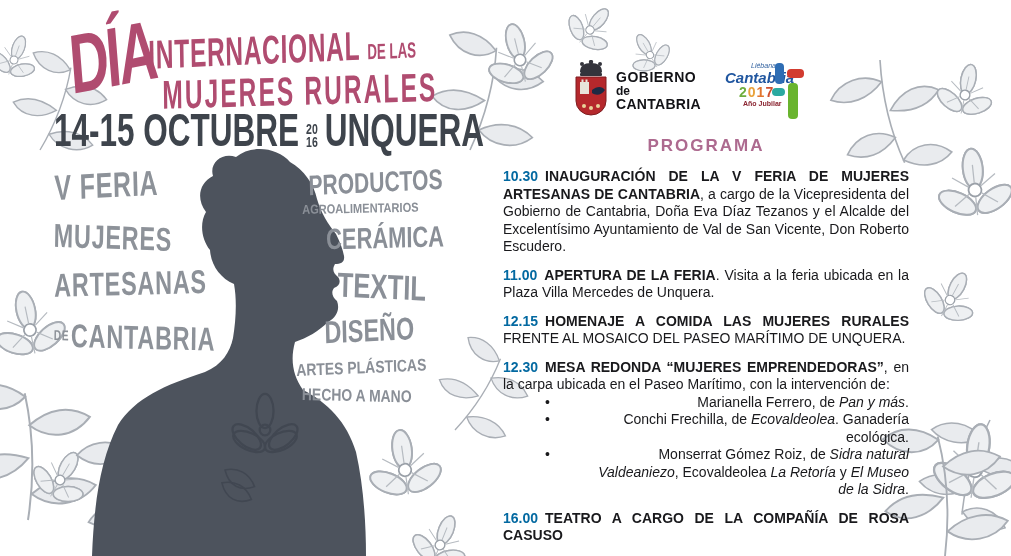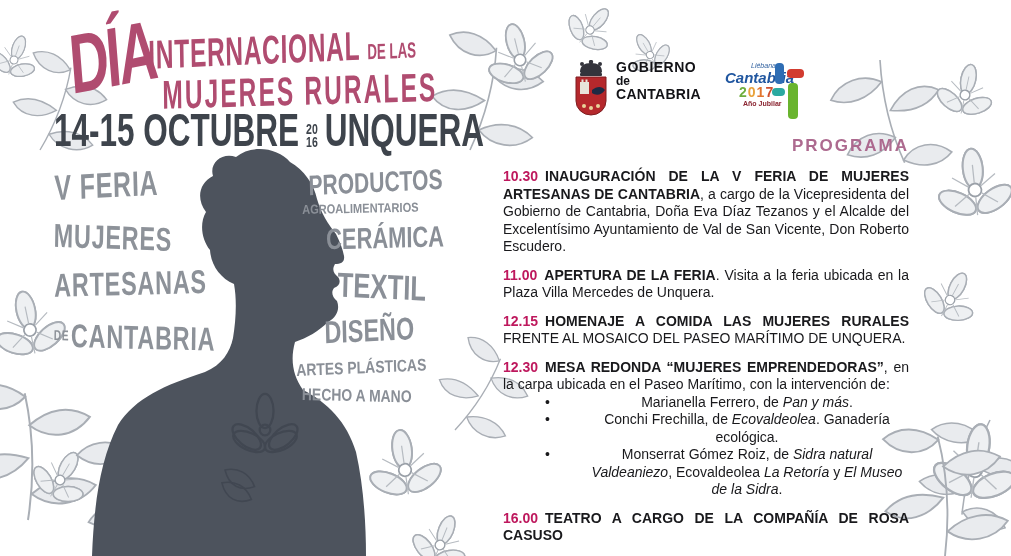--- a/index.html
+++ b/index.html
@@ -34,49 +34,49 @@
   .rwords .pw{font-weight:700;transform-origin:left top;white-space:nowrap;}
   .rwords .pw:nth-child(1){font-size:27px;transform:scale(.78,1.05) rotate(-2deg);margin-left:14px;}
   .rwords .pw:nth-child(2){font-size:13px;transform:scale(.85,1) rotate(-1deg);margin-left:8px;margin-top:1px;}
   .rwords .pw:nth-child(3){font-size:28px;transform:scale(.78,1.05) rotate(-1deg);margin-left:32px;margin-top:6px;}
   .rwords .pw:nth-child(4){font-size:33px;transform:scale(.78,1.05) rotate(2deg);margin-left:44px;margin-top:10px;}
   .rwords .pw:nth-child(5){font-size:30px;transform:scale(.78,1.05) rotate(-2deg);margin-left:30px;margin-top:12px;}
   .rwords .pw:nth-child(6){font-size:17px;transform:scale(.82,1) rotate(-2deg);margin-left:2px;margin-top:12px;}
   .rwords .pw:nth-child(7){font-size:17px;transform:scale(.82,1) rotate(1deg);margin-left:8px;margin-top:4px;}
   
   .programPanel{position:absolute;left:460px;top:0;width:551px;height:556px;z-index:2;}
-  .gobLogo{position:absolute;left:112px;top:60px;display:flex;gap:6px;}
+  .gobLogo{position:absolute;left:112px;top:60px;display:flex;align-items:center;gap:6px;}
   .gobText{font-weight:700;color:#121216;line-height:1.05;}
   .gobText .g1{font-size:14px;letter-spacing:.5px;}
   .gobText .g2{font-size:12px;}
   .gobText .g3{font-size:14px;letter-spacing:.3px;}
   .cantLogo{position:absolute;left:265px;top:62px;width:82px;height:62px;}
   .cantLogo .liebana{position:absolute;left:26px;top:0;font-size:7px;color:#2e5f9e;font-style:italic;}
   .cantLogo .cname{position:absolute;left:0;top:7px;font-size:15px;font-weight:700;color:#2157a0;font-style:italic;}
   .cantLogo .cyear{position:absolute;left:14px;top:22px;font-size:14px;font-weight:700;letter-spacing:1px;}
   .cantLogo .cyear span:nth-child(1){color:#6fae3e;}
   .cantLogo .cyear span:nth-child(2){color:#e9a23b;}
   .cantLogo .cyear span:nth-child(3){color:#e2762f;}
   .cantLogo .cyear span:nth-child(4){color:#cf4f2e;}
   .cantLogo .jubilar{position:absolute;left:18px;top:38px;font-size:7px;color:#8a2430;font-weight:700;}
   .cantLogo .bar{position:absolute;border-radius:4px;}
   .bar.b1{left:50px;top:1px;width:9px;height:21px;background:#2e6db4;}
   .bar.b2{left:62px;top:7px;width:17px;height:9px;background:#d23b2f;}
   .bar.b3{left:47px;top:26px;width:13px;height:8px;background:#2aa9a0;}
   .bar.b4{left:63px;top:21px;width:10px;height:36px;background:#69b42e;}
-  .progHeading{position:absolute;left:43px;top:136px;width:406px;text-align:right;
+  .progHeading{position:absolute;left:43px;top:136px;width:406px;text-align:center;
                font-size:17px;font-weight:700;color:#ad6a8f;letter-spacing:2px;}
   .progItems{position:absolute;left:43px;top:168px;width:406px;font-size:14px;line-height:17.5px;color:#19191c;}
   .pitem{margin:0 0 11px 0;}
   .ppara{margin:0;text-align:justify;}
-  .ptime{color:#be185d;font-weight:700;margin-right:7px;}
+  .ptime{color:#0369a1;font-weight:700;margin-right:7px;}
   .seg-bold{font-weight:700;}
   .seg-italic{font-style:italic;}
   .pbullets{margin:0;padding:0 0 0 42px;list-style:none;}
-  .pbullets li{position:relative;padding-left:40px;text-align:center;}
+  .pbullets li{position:relative;padding-left:40px;text-align:right;}
   .pbullets li::before{content:"\2022";position:absolute;left:0;top:0;font-size:14px;}
 </style>
 </head>
 <body>
 
 <div class="canvas">
 
   <svg class="decor" width="1011" height="556" viewBox="0 0 1011 556">
     <defs>
       <g id="bloom">

